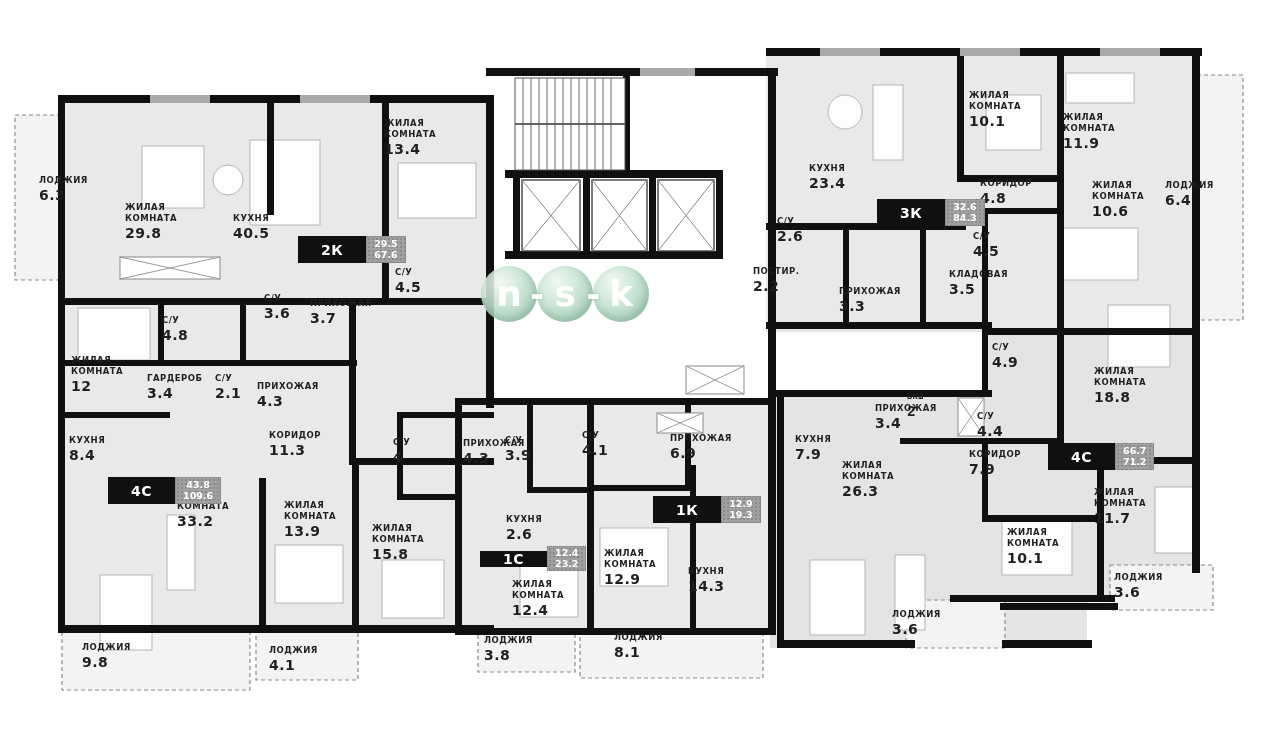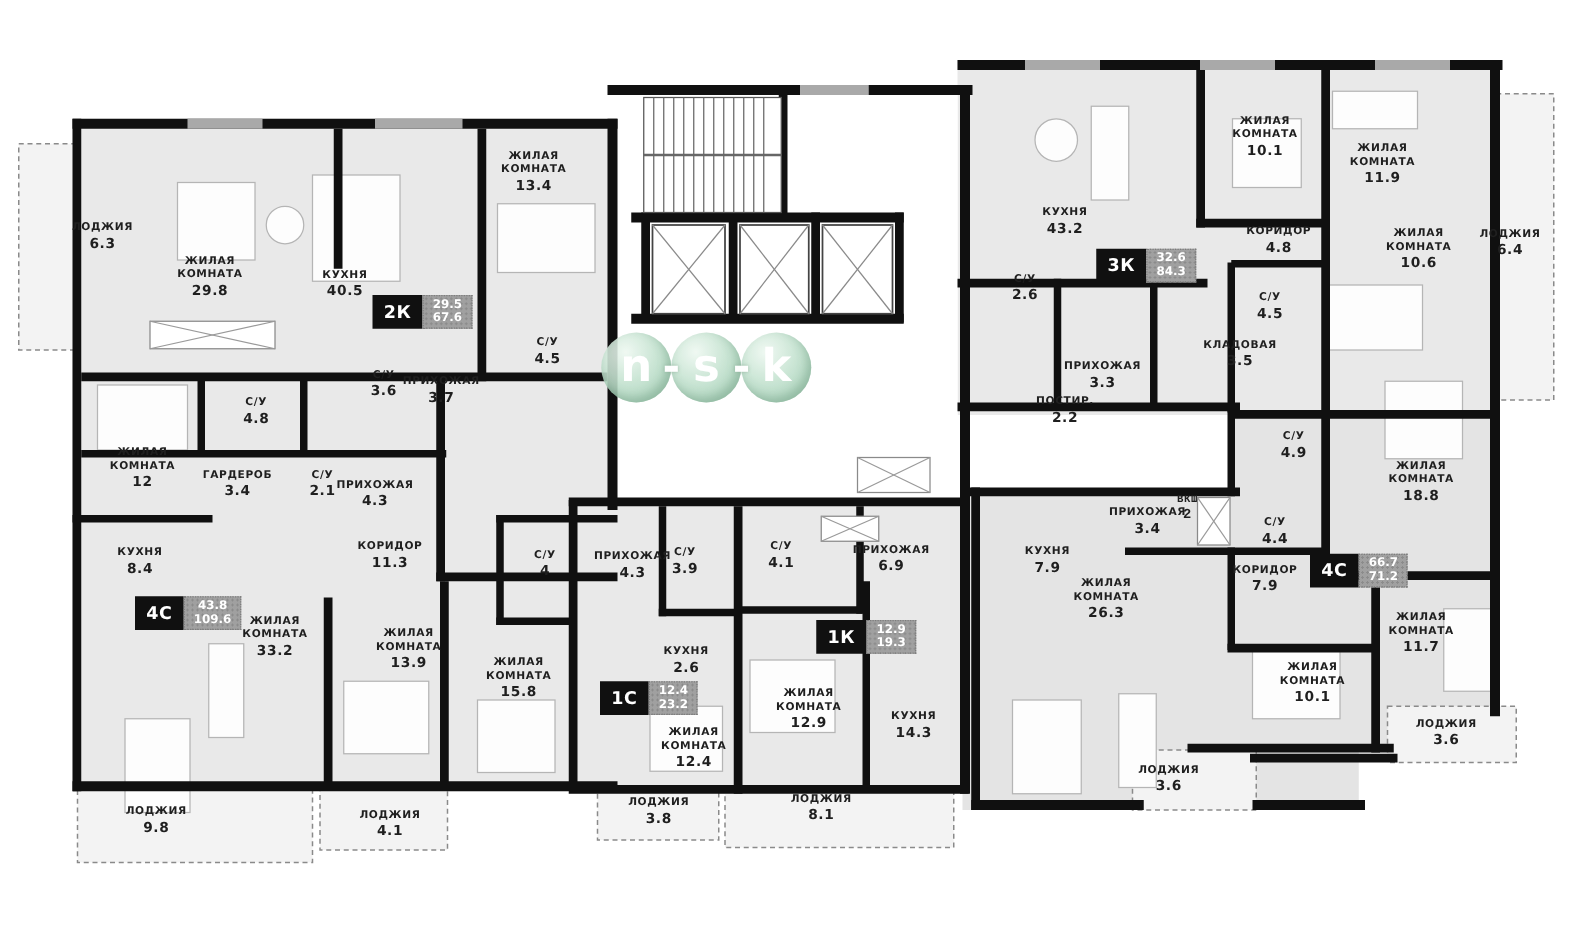--- a/index.html
+++ b/index.html
@@ -1,27 +1,27 @@
 <!DOCTYPE html>
 <html><head>
 <meta charset="utf-8">
 <title>Floor plan</title>
 <style>
   html,body{margin:0;padding:0;background:#ffffff;}
   #stage{position:relative;width:1276px;height:745px;background:#ffffff;overflow:hidden;
          font-family:"DejaVu Sans",sans-serif;}
   #walls-svg{position:absolute;left:0;top:0;z-index:1;}
   .room-label{position:absolute;z-index:5;transform:translate(-50%,-50%);
-      width:86px;text-align:center;color:#1f1f1f;
+      width:86px;text-align:left;color:#1f1f1f;
       font-size:8.5px;font-weight:bold;line-height:1.3;letter-spacing:.5px;}
   .room-label .room-name{display:block;text-transform:uppercase;}
-  .room-label .room-area{display:block;font-size:11px;}
+  .room-label .room-area{display:block;font-size:14px;}
   .apt-badge{position:absolute;z-index:6;display:flex;height:27px;cursor:pointer;}
   .apt-badge .badge-type{background:#101010;color:#ffffff;display:flex;align-items:center;
-      padding:0 9px;font-size:14px;font-weight:bold;letter-spacing:.5px;}
+      padding:0 23px;font-size:14px;font-weight:bold;letter-spacing:.5px;}
   .apt-badge .badge-areas{background:#a0a0a0;
       background-image:radial-gradient(#8b8b8b 1px, rgba(0,0,0,0) 1px);
       background-size:4px 4px;
       color:#ffffff;display:flex;flex-direction:column;align-items:center;justify-content:center;
       padding:1px 7px;font-size:9.5px;font-weight:bold;line-height:1.15;border:1px dotted #7d7d7d;}
   .watermark{position:absolute;z-index:4;display:flex;align-items:center;opacity:.88;}
   .wm-circle{width:56px;height:56px;border-radius:50%;display:flex;align-items:center;justify-content:center;
       background:radial-gradient(circle at 35% 28%, #eef8f1 0%, #c3e2cf 45%, #96c8ab 100%);
       box-shadow:inset -3px -4px 8px rgba(90,140,110,.45);
       color:#ffffff;font-size:36px;font-weight:bold;line-height:1;}
@@ -338,21 +338,21 @@
     <div class="room-label" style="left: 731px; top: 581px;">
       <span class="room-name">КУХНЯ</span>
       <span class="room-area">14.3</span>
     </div>
     <div class="room-label" style="left: 657px; top: 647px;">
       <span class="room-name">ЛОДЖИЯ</span>
       <span class="room-area">8.1</span>
     </div>
     <div class="room-label" style="left: 852px; top: 178px;">
       <span class="room-name">КУХНЯ</span>
-      <span class="room-area">43.2</span>
+      <span class="room-area">23.4</span>
     </div>
     <div class="room-label" style="left: 1012px; top: 110px;">
       <span class="room-name">ЖИЛАЯ КОМНАТА</span>
       <span class="room-area">10.1</span>
     </div>
     <div class="room-label" style="left: 1106px; top: 132px;">
       <span class="room-name">ЖИЛАЯ КОМНАТА</span>
       <span class="room-area">11.9</span>
     </div>
     <div class="room-label" style="left: 1023px; top: 193px;">
@@ -364,21 +364,21 @@
       <span class="room-area">10.6</span>
     </div>
     <div class="room-label" style="left: 1208px; top: 195px;">
       <span class="room-name">ЛОДЖИЯ</span>
       <span class="room-area">6.4</span>
     </div>
     <div class="room-label" style="left: 820px; top: 231px;">
       <span class="room-name">С/У</span>
       <span class="room-area">2.6</span>
     </div>
-    <div class="room-label" style="left: 852px; top: 281px; margin-top: 48px;">
+    <div class="room-label" style="left: 796px; top: 281px;">
       <span class="room-name">ПОСТИР.</span>
       <span class="room-area">2.2</span>
     </div>
     <div class="room-label" style="left: 882px; top: 301px;">
       <span class="room-name">ПРИХОЖАЯ</span>
       <span class="room-area">3.3</span>
     </div>
     <div class="room-label" style="left: 992px; top: 284px;">
       <span class="room-name">КЛАДОВАЯ</span>
       <span class="room-area">3.5</span>
@@ -442,21 +442,21 @@
         <span>67.6</span>
       </span>
     </div>
     <div class="apt-badge" style="left: 108px; top: 477px;">
       <span class="badge-type">4С</span>
       <span class="badge-areas">
         <span>43.8</span>
         <span>109.6</span>
       </span>
     </div>
-    <div class="apt-badge" style="left: 480px; top: 545px;">
+    <div class="apt-badge" style="left: 480px; top: 545px; align-items: center;">
       <span class="badge-type">1С</span>
       <span class="badge-areas">
         <span>12.4</span>
         <span>23.2</span>
       </span>
     </div>
     <div class="apt-badge" style="left: 653px; top: 496px;">
       <span class="badge-type">1К</span>
       <span class="badge-areas">
         <span>12.9</span>

